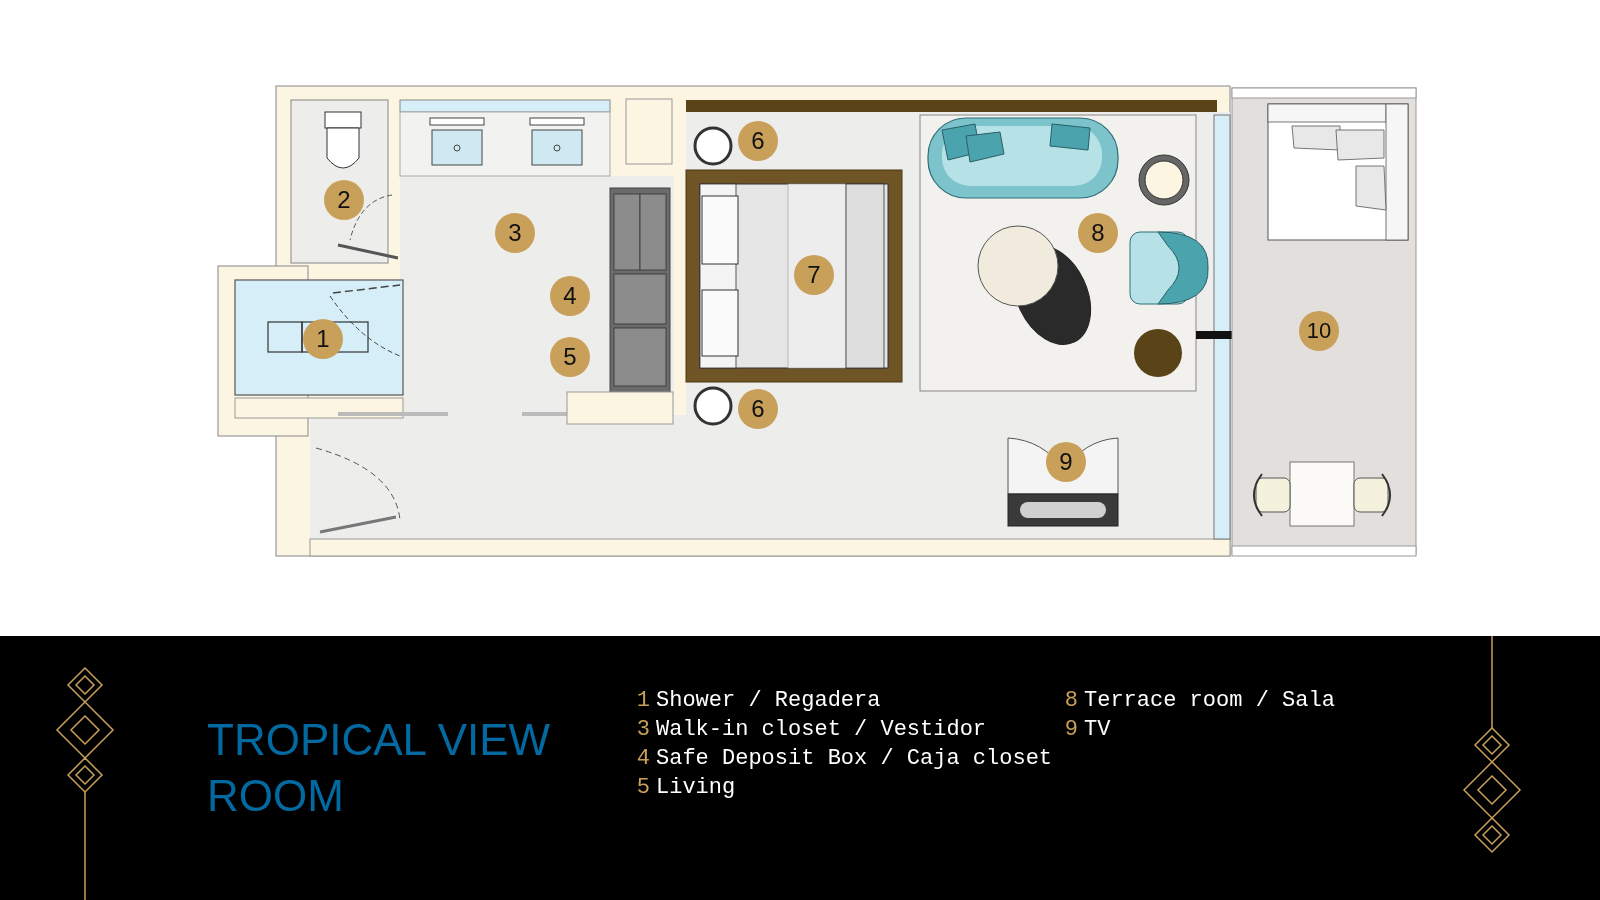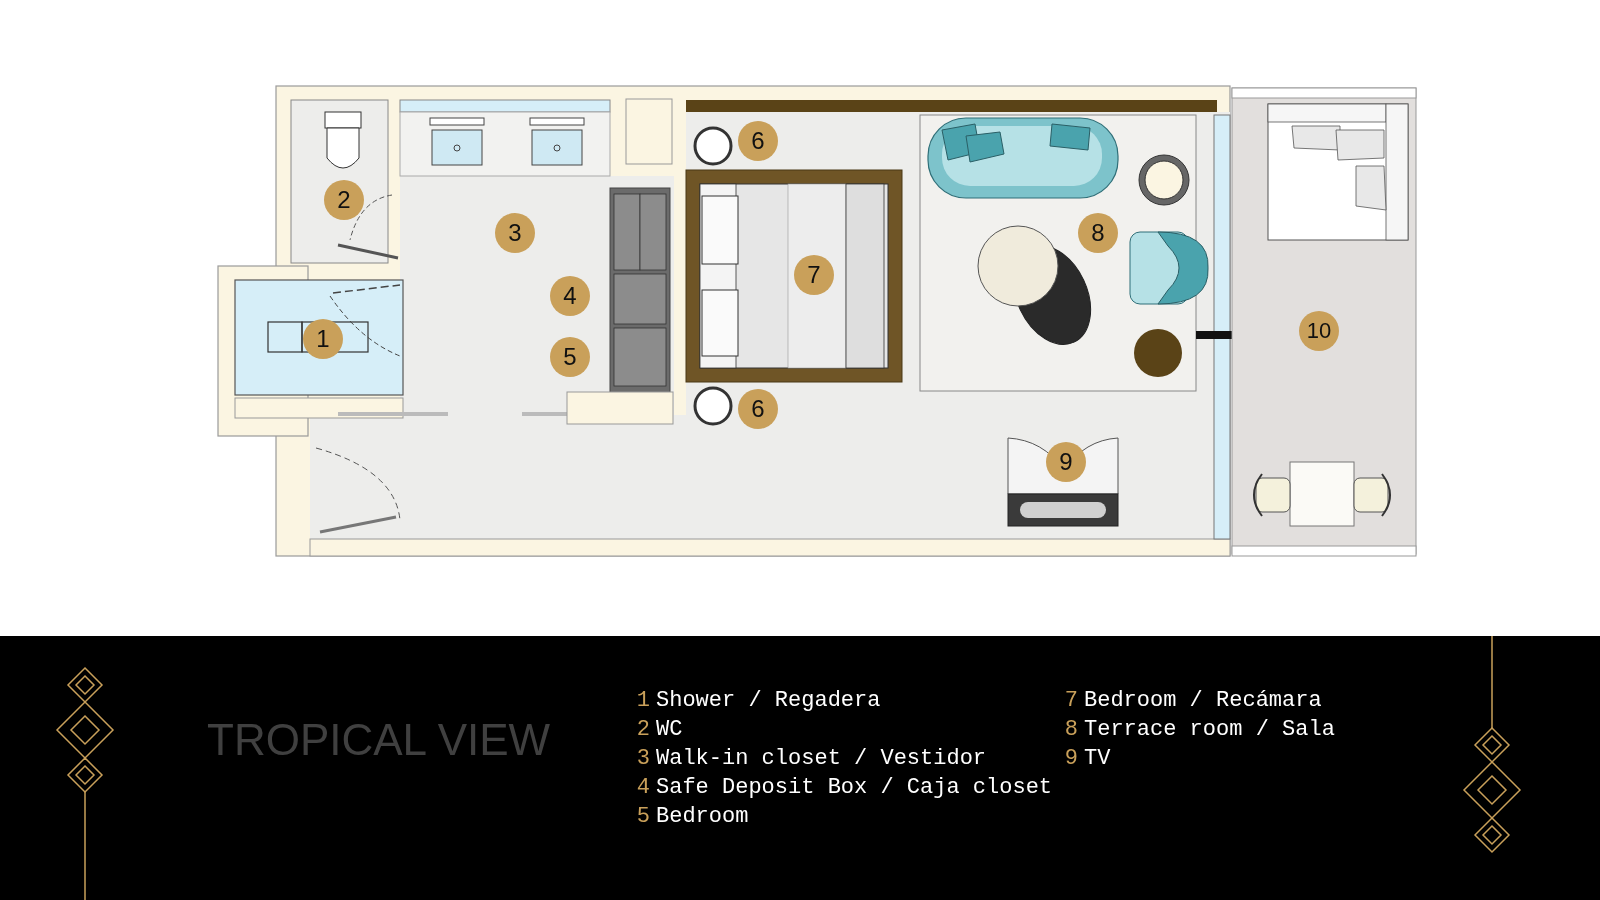--- a/index.html
+++ b/index.html
@@ -2,21 +2,21 @@
 <html><head>
 <meta charset="utf-8">
 <style>
   html, body { margin:0; padding:0; }
   body { width:1600px; height:900px; background:#ffffff; position:relative; overflow:hidden; font-family:"Liberation Sans", sans-serif; }
   .plan { position:absolute; left:0; top:0; width:1600px; height:636px; background:#ffffff; }
   .plan svg { position:absolute; left:0; top:0; }
   .marker { position:absolute; width:40px; height:40px; border-radius:50%; background:#c9a05a; color:#111; font-family:"Liberation Sans", sans-serif; font-size:24px; line-height:40px; text-align:center; }
   .marker.wide { font-size:22px; }
   .footer { position:absolute; left:0; top:636px; width:1600px; height:264px; background:#000000; }
-  .title { position:absolute; left:207px; top:712px; color:#404040; font-family:"Liberation Sans", sans-serif; font-weight:300; font-size:44px; line-height:56px; letter-spacing:0px; }
+  .title { position:absolute; left:207px; top:712px; color:#0369a1; font-family:"Liberation Sans", sans-serif; font-weight:300; font-size:44px; line-height:56px; letter-spacing:0px; }
   .legend { position:absolute; top:686px; font-family:Liberation Mono, monospace; font-size:22px; line-height:29px; color:#ffffff; }
   .legend .row { white-space:nowrap; }
   .legend .num { color:#c9a05a; display:inline-block; text-align:right; margin-right:6px; }
   .legend.col1 { left:636px; }
   .legend.col1 .num { width:14px; }
   .legend.col2 { left:1052px; }
   .legend.col2 .num { width:26px; }
   .ornament { position:absolute; }
 </style>
 </head>
@@ -159,27 +159,26 @@
       <polygon points="35,126 63,154 35,182 7,154"></polygon>
       <polygon points="35,140 49,154 35,168 21,154"></polygon>
       <polygon points="35,182 52,199 35,216 18,199"></polygon>
       <polygon points="35,190 44,199 35,208 26,199"></polygon>
     </g>
   </svg>
 </div>
 
 <div class="title">
   <div>TROPICAL VIEW</div>
+  <div>ROOM</div>
 </div>
 
 <div class="legend col1">
   <div class="row"><span class="num">1</span><span>Shower / Regadera</span></div>
-  <div class="row"><span class="num">2</span><span>WC</span></div>
   <div class="row"><span class="num">3</span><span>Walk-in closet / Vestidor</span></div>
   <div class="row"><span class="num">4</span><span>Safe Deposit Box / Caja closet</span></div>
-  <div class="row"><span class="num">5</span><span>Bedroom</span></div>
+  <div class="row"><span class="num">5</span><span>Living</span></div>
 </div>
 
 <div class="legend col2">
-  <div class="row"><span class="num">7</span><span>Bedroom / Recámara</span></div>
   <div class="row"><span class="num">8</span><span>Terrace room / Sala</span></div>
   <div class="row"><span class="num">9</span><span>TV</span></div>
 </div>
 
 </body></html>

